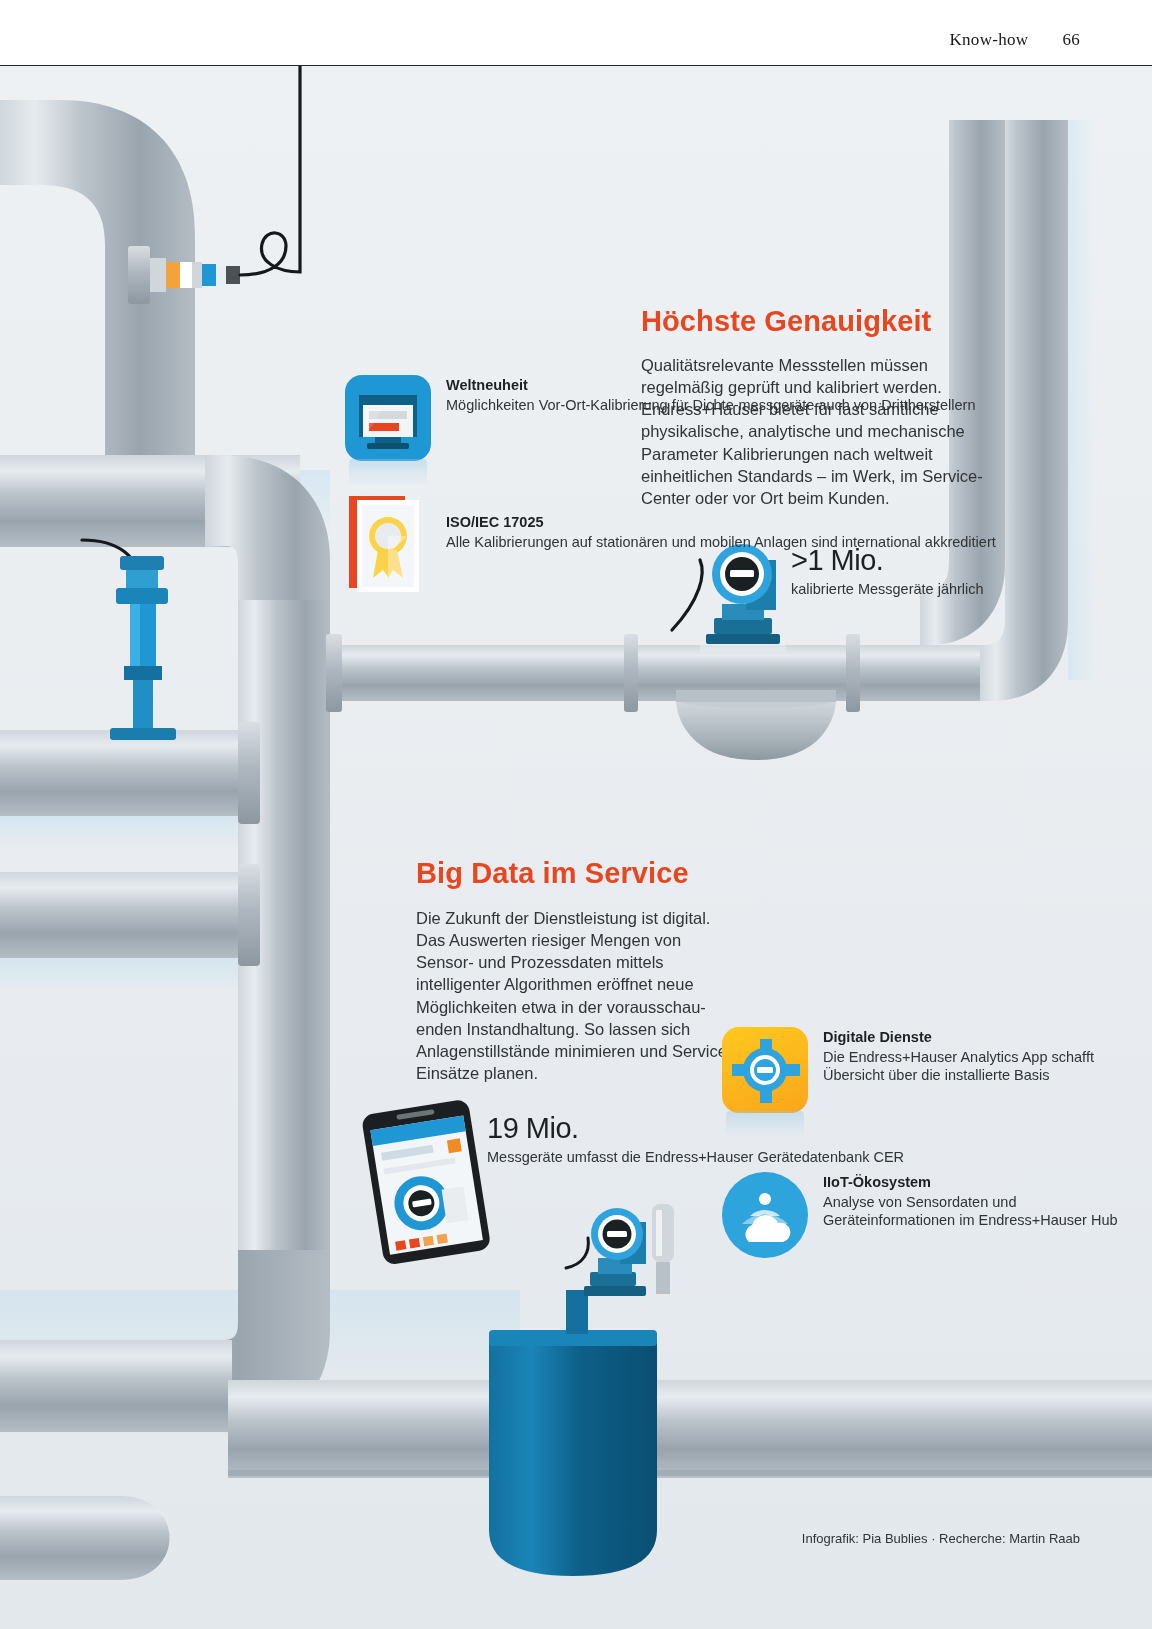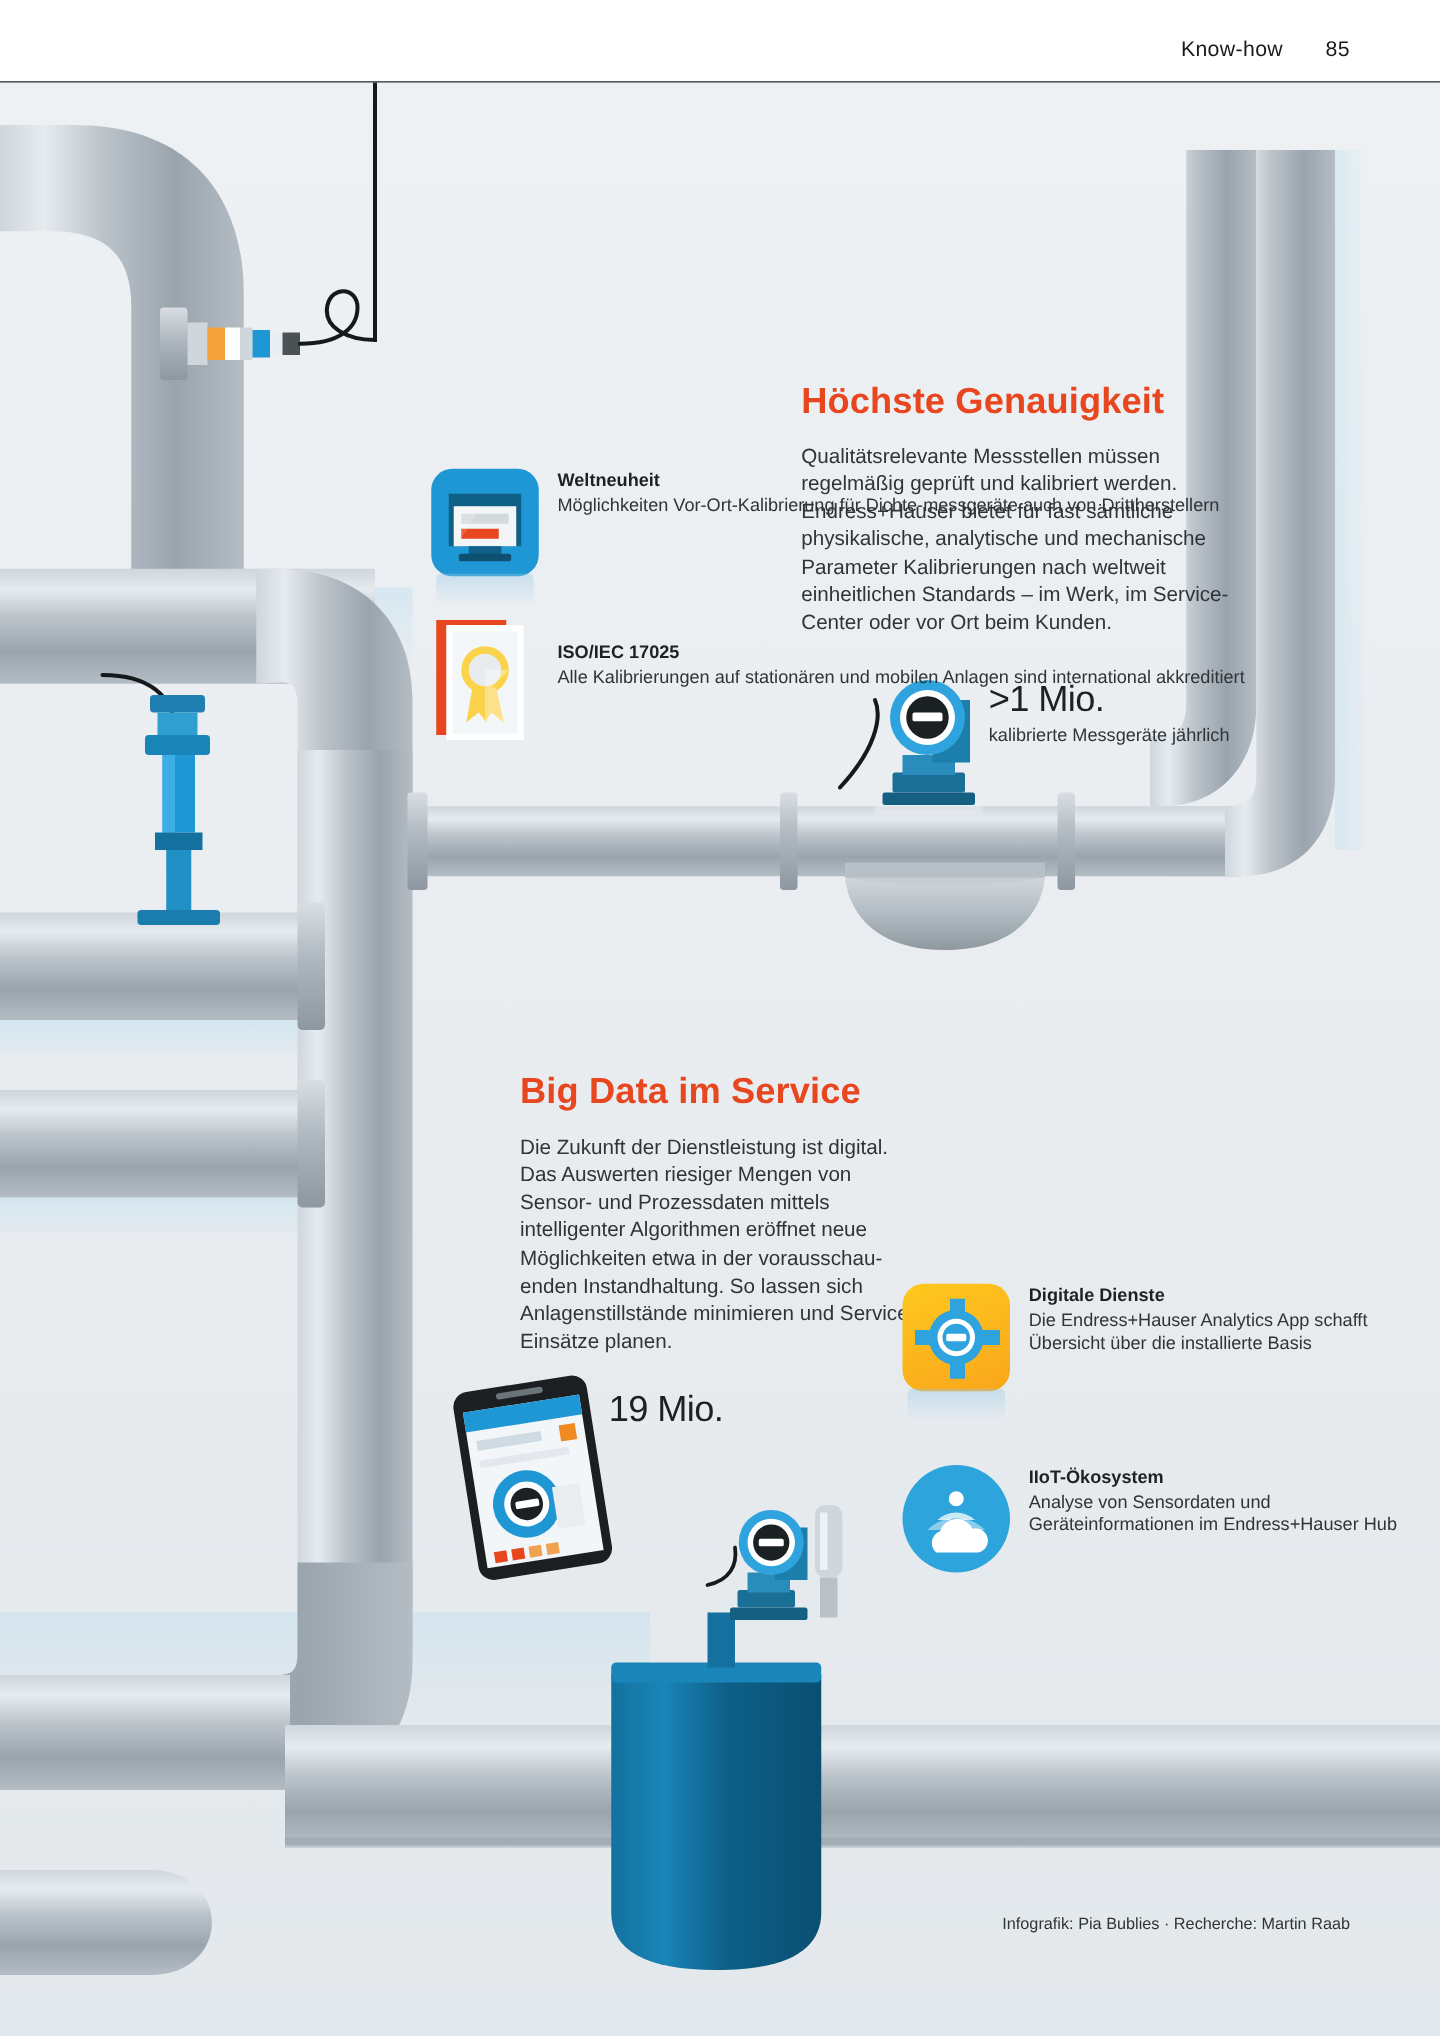--- a/index.html
+++ b/index.html
@@ -11,21 +11,21 @@
   }
   .page{position:absolute;inset:0;background:#e7ebee;}
 
   
   .header{
     position:absolute;top:0;left:0;right:0;height:66px;
     background:#ffffff;
   }
   .header-inner{
     position:absolute;right:72px;top:30px;
-    font-family:Liberation Sans, sans-serif;
+    font-family:Liberation Serif, serif;
     font-size:17px;color:#1a1a1a;letter-spacing:.3px;
     display:flex;gap:34px;align-items:baseline;justify-content:center;
   }
   .header-rule{
     position:absolute;left:0;right:0;top:65px;height:1px;background:#23282d;
   }
 
   
   .illu{position:absolute;inset:0;}
 
@@ -248,21 +248,21 @@
 
       <rect x="652" y="1204" width="22" height="58" rx="8" fill="#cfd6dc"></rect>
       <rect x="656" y="1210" width="6" height="46" fill="#eef2f5"></rect>
       <rect x="656" y="1262" width="14" height="32" fill="#b9c1c8"></rect>
     </g>
   </svg>
 
   <div class="header">
     <div class="header-inner">
       <span>Know-how</span>
-      <span>85</span>
+      <span>66</span>
     </div>
     <div class="header-rule"></div>
   </div>
 
   <div id="accuracy-block">
     <div class="sec-title">Höchste Genauigkeit</div>
     <div class="sec-body">Qualitätsrelevante Messstellen müssen regelmäßig geprüft und kalibriert werden. Endress+Hauser bietet für fast sämtliche physikalische, analytische und mechanische Parameter Kalibrierungen nach weltweit einheitlichen Standards – im Werk, im Service-Center oder vor Ort beim Kunden.</div>
   </div>
 
   <div id="bigdata-block">
@@ -363,17 +363,18 @@
       <rect x="57" y="103" width="19" height="6" rx="1.5" fill="#ffffff"></rect>
       <rect x="88" y="96" width="22" height="34" fill="#e9edf0"></rect>
       <rect x="34" y="140" width="10" height="9" fill="#e8461e"></rect>
       <rect x="48" y="140" width="10" height="9" fill="#e8461e"></rect>
       <rect x="62" y="140" width="10" height="9" fill="#f0a24f"></rect>
       <rect x="76" y="140" width="10" height="9" fill="#f0a24f"></rect>
     </g>
   </svg>
   <div class="stat" id="stat-19mio">
     <div class="stat-num">19 Mio.</div>
+    <div class="stat-sub">Messgeräte umfasst die Endress+Hauser Gerätedatenbank CER</div>
   </div>
 
   <div class="credit">Infografik: Pia Bublies · Recherche: Martin Raab</div>
 
 </div>
 
 </body></html>

